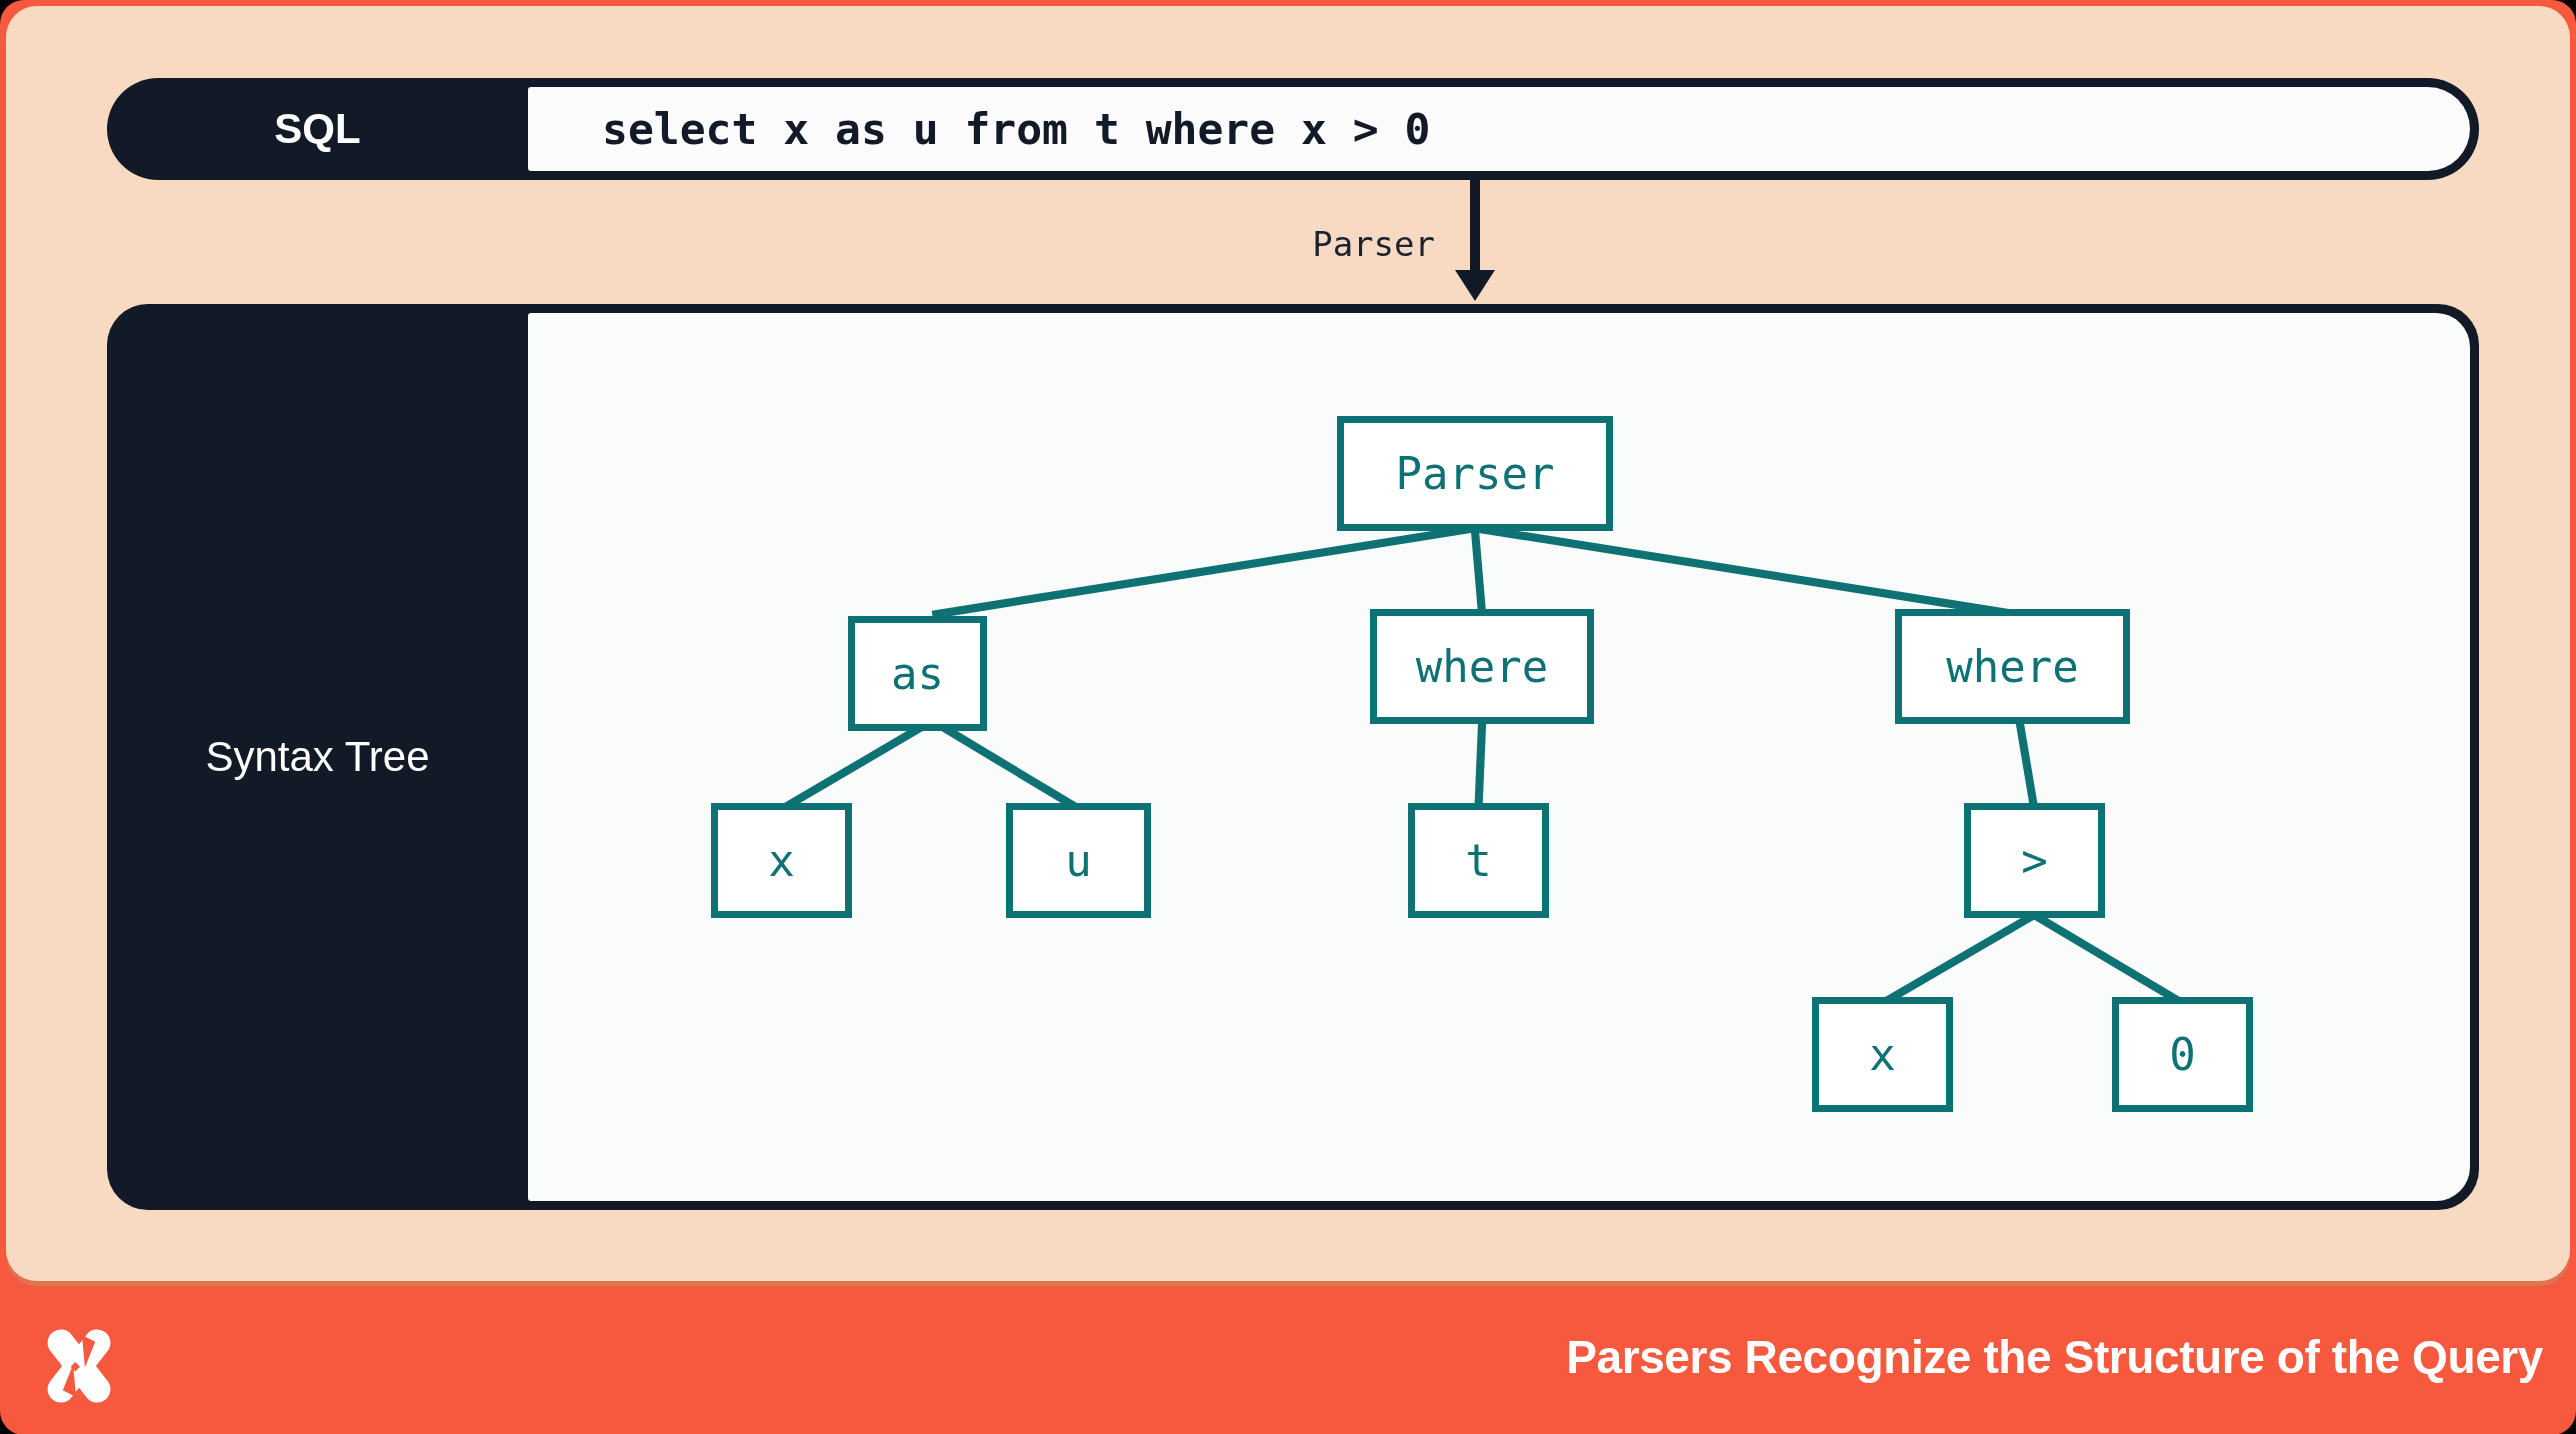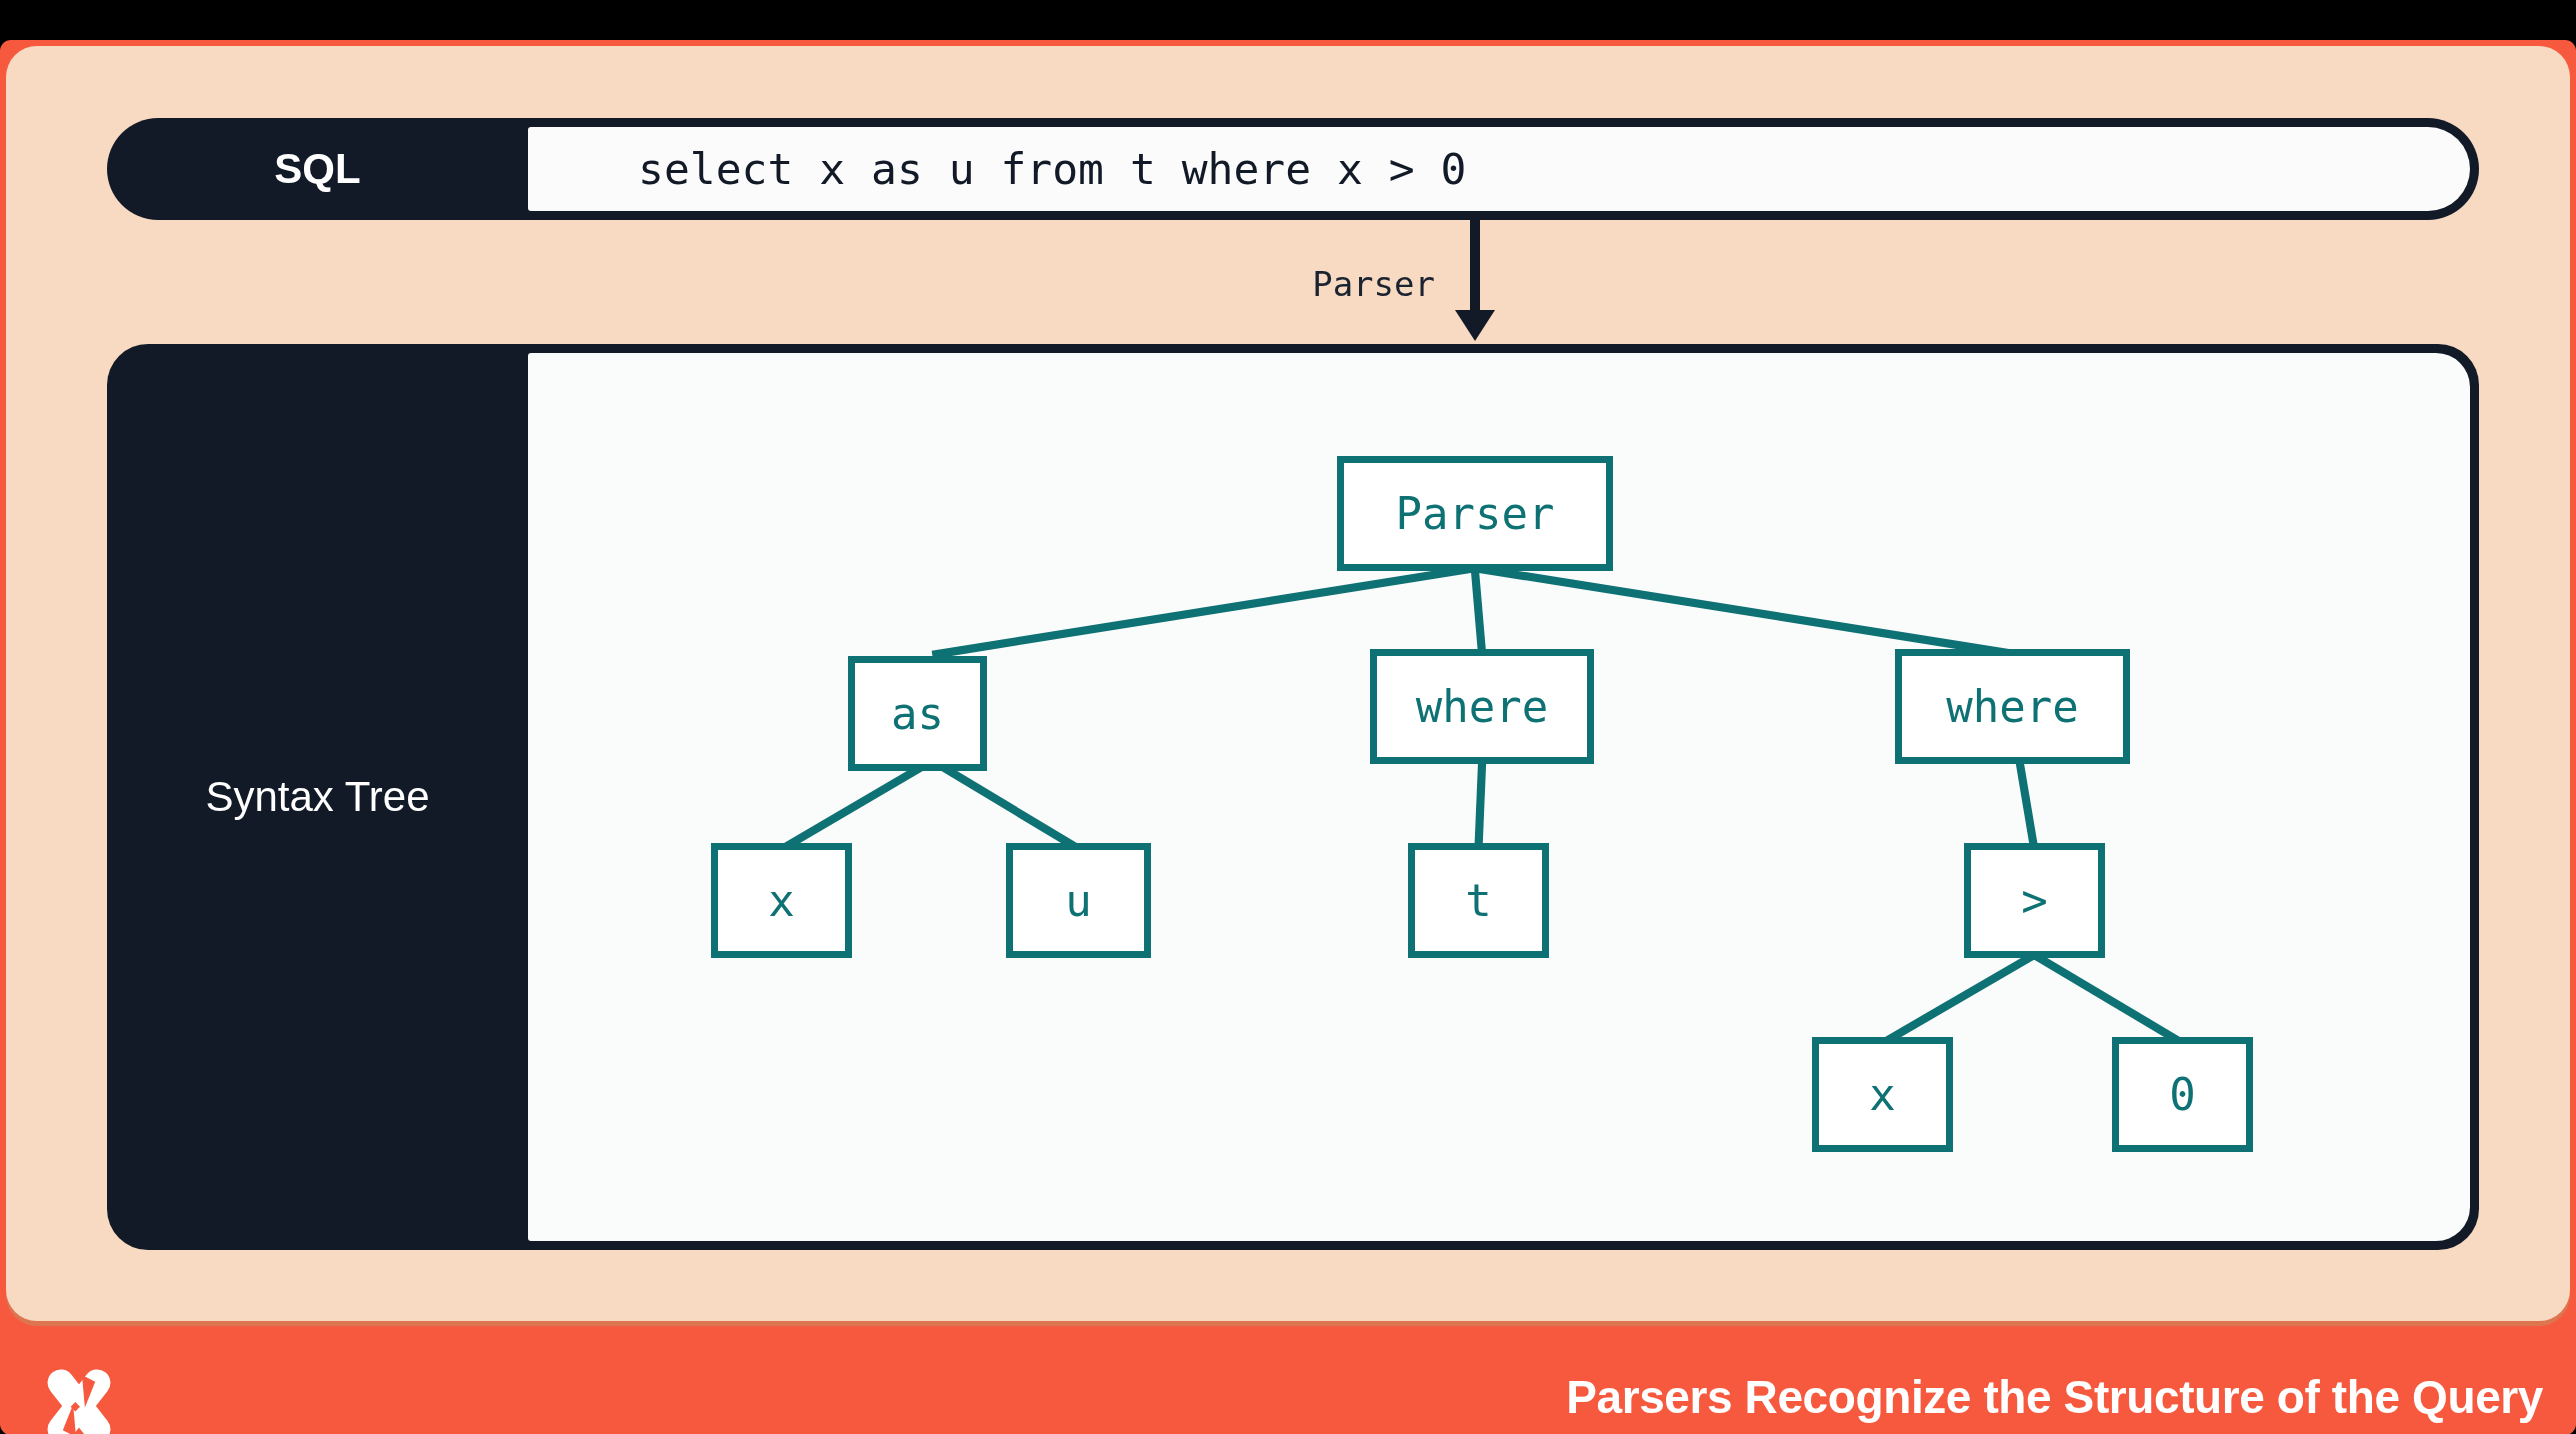--- a/index.html
+++ b/index.html
@@ -1,23 +1,23 @@
 <!DOCTYPE html>
 <html style="font-size:12px"><head>
 <meta charset="utf-8">
 <style>
   html,body{margin:0;padding:0;background:#000;}
   .stage{position:relative;width:2576px;height:1435px;background:#000;font-family:"Liberation Sans",sans-serif;overflow:hidden;}
-  .slide{position:absolute;inset:0;background:#f7593f;border-radius:11px;overflow:hidden;margin-top:40px;}
+  .slide{position:absolute;inset:0;background:#f7593f;border-radius:24px;overflow:hidden;}
   .peach-panel{position:absolute;left:6px;top:6px;width:2564px;height:1275px;background:#f8d9c1;border-radius:31px;box-shadow:0 5.2px 0 #de7551;}
 
   
   .sql-bar{position:absolute;left:107px;top:78px;width:2372px;height:102px;background:#131a27;border-radius:51px;}
   .sql-label{position:absolute;left:0;top:0;width:421px;height:100%;display:flex;align-items:center;justify-content:center;color:#ffffff;font-weight:bold;font-size:42px;}
-  .sql-inner{position:absolute;left:421px;top:9px;right:9px;bottom:9px;background:#fbfbfc;border-radius:3px 42px 42px 3px;display:flex;align-items:center;padding-left:110px;box-sizing:border-box;}
+  .sql-inner{position:absolute;left:421px;top:9px;right:9px;bottom:9px;background:#fbfbfc;border-radius:3px 42px 42px 3px;display:flex;align-items:center;padding-left:74px;box-sizing:border-box;font-weight:bold;}
   .sql-code{font-family:"DejaVu Sans Mono",monospace;font-size:43px;color:#131a27;white-space:pre;}
 
   
   .parser-label{position:absolute;right:1141px;top:224px;font-family:"DejaVu Sans Mono",monospace;font-size:34px;color:#1b2230;}
   .arrow-stem{position:absolute;left:1470px;top:180px;width:9.6px;height:96px;background:#131a27;}
   .arrow-head{position:absolute;left:1455px;top:270px;width:0;height:0;border-left:20px solid transparent;border-right:20px solid transparent;border-top:31px solid #131a27;}
 
   
   .tree-panel{position:absolute;left:107px;top:304px;width:2372px;height:906px;background:#131a27;border-radius:41px;}
   .tree-sidebar-label{position:absolute;left:0;top:0;width:421px;height:100%;display:flex;align-items:center;justify-content:center;color:#ffffff;font-weight:normal;font-size:42px;}

